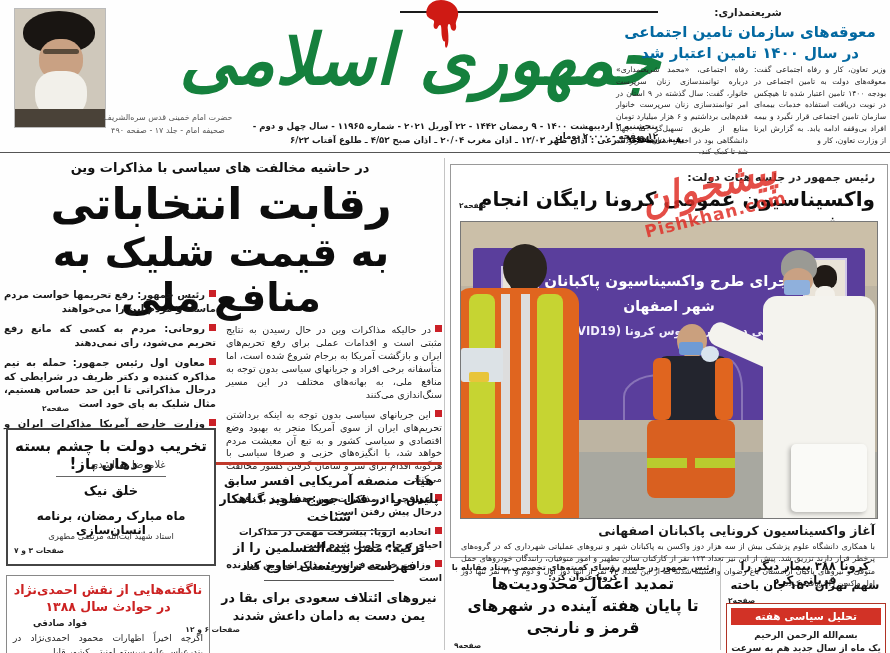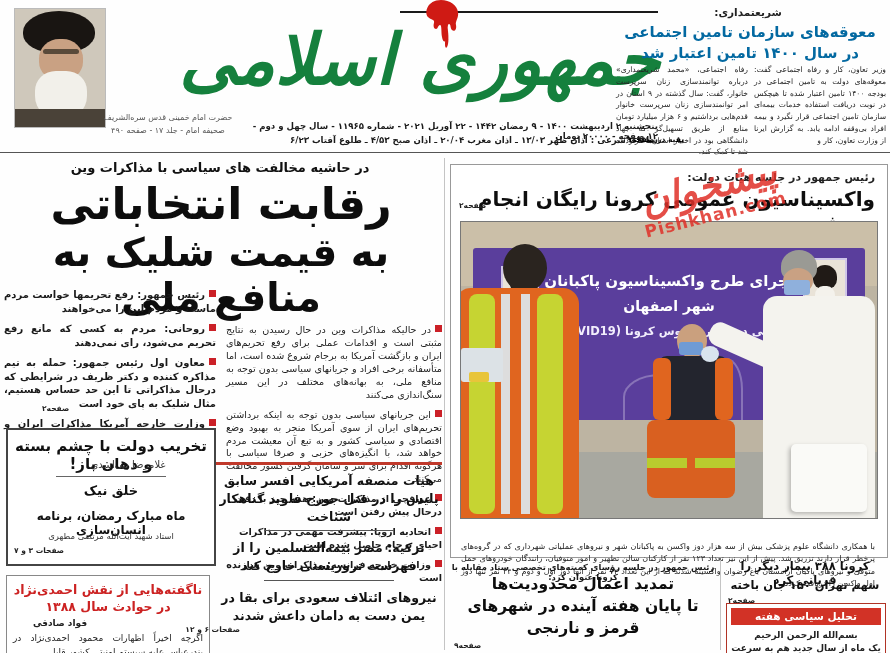--- a/index.html
+++ b/index.html
@@ -259,20 +259,21 @@
         <div class="medic-coat" style="left:302px;top:74px;width:112px;height:222px;"></div>
         <div class="medic-arm" style="left:246px;top:112px;width:78px;height:24px;"></div>
         <div class="fig-head" style="left:240px;top:124px;width:18px;height:16px;background:#d9e4ee;"></div>
       </div>
 
       <div class="table-cloth" style="left:330px;top:222px;width:76px;height:68px;"></div>
       <div class="tray" style="left:0px;top:126px;width:42px;height:34px;"></div>
       <div class="tray-item" style="left:8px;top:150px;width:20px;height:10px;"></div>
     </div>
 
+    <div class="abs cap-t">آغاز واکسیناسیون کرونایی پاکبانان اصفهانی</div>
     <div class="abs cap-b">با همکاری دانشگاه علوم پزشکی بیش از سه هزار دوز واکسن به پاکبانان شهر و نیروهای عملیاتی شهرداری که در گروه‌های پرخطر قرار دارند تزریق شد. پیش از این نیز تعداد ۱۲۳ نفر از کارکنان سالن تطهیر و امور متوفیان، رانندگان خودروهای حمل متوفی و نیروهای پاکبان آرامستان باغ رضوان واکسینه شدند که از این تعداد ۷۲ نفر از آنها دوز اول و دوم و ۴۴ نفر تنها دوز اول واکسن را دریافت کردند.</div>
   </div>
 
   <div class="abs restrict">
     <div class="abs re-kicker">رئیس جمهور در جلسه رؤسای کمیته‌های تخصصی ستاد مقابله با کرونا عنوان کرد:</div>
     <div class="abs re-h" style="top:15px;">تمدید اعمال محدودیت‌ها</div>
     <div class="abs re-h" style="top:37px;">تا پایان هفته آینده در شهرهای</div>
     <div class="abs re-h" style="top:59px;">قرمز و نارنجی</div>
     <div class="abs tiny re-page">صفحه۹</div>
   </div>

